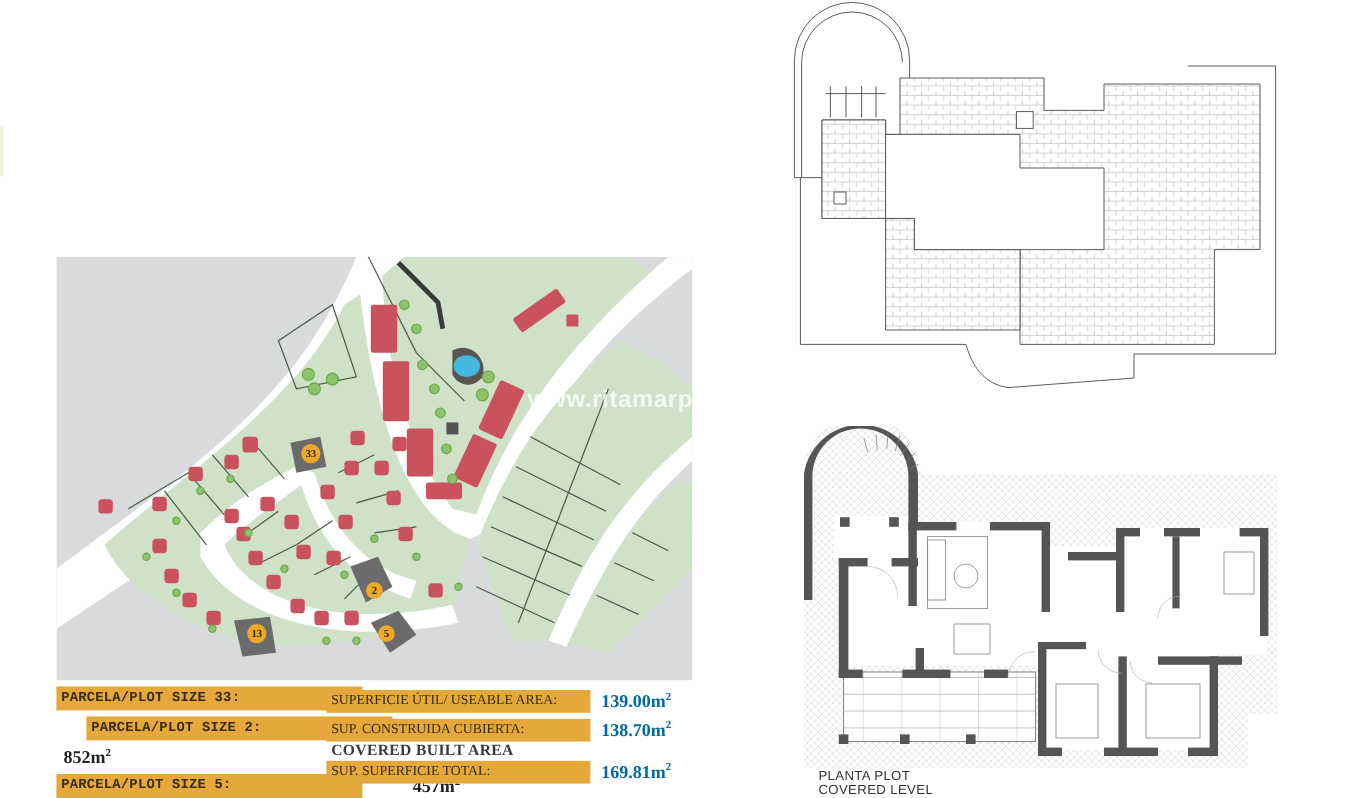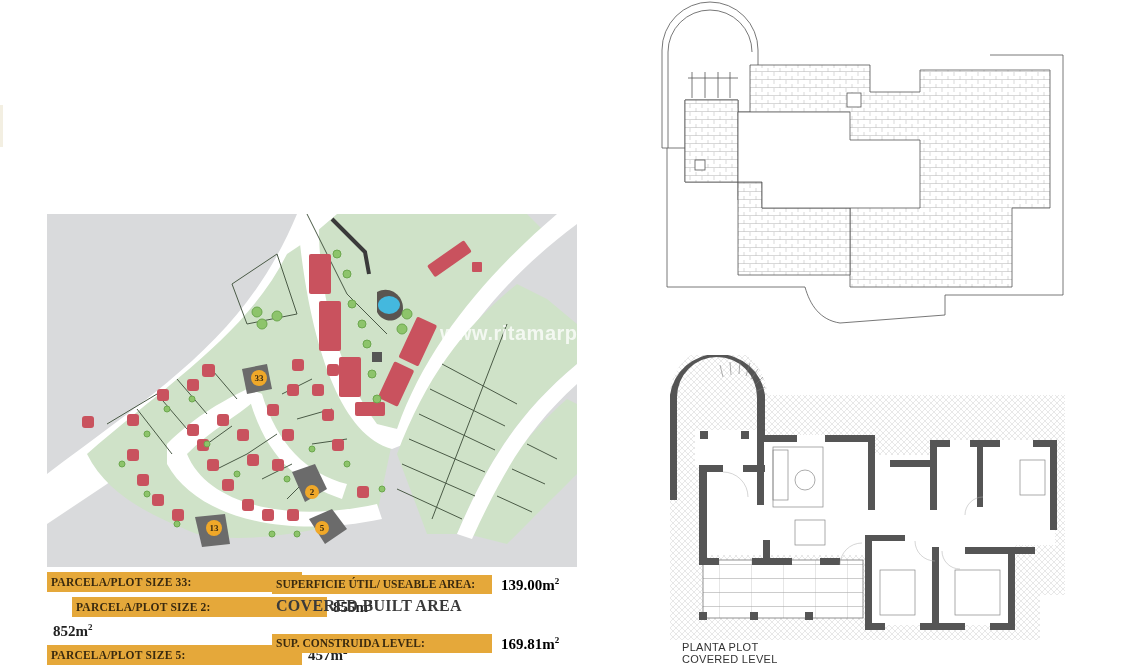--- a/index.html
+++ b/index.html
@@ -5,31 +5,31 @@
   html, body { margin:0; padding:0; }
   body { width:1130px; height:665px; background:#ffffff; position:relative; overflow:hidden;
          font-family:"Liberation Serif", serif; }
   .abs { position:absolute; }
   
   #siteplan { left:47px; top:214px; width:530px; height:353px; }
   
   .plot-row { position:absolute; left:47px; height:20px; display:flex; align-items:center; }
   .plot-label { background:#e5a83a; color:#3a2a0f; font-weight:bold; font-size:11.5px;
                 height:20px; line-height:20px; padding:0 4px; width:255px; box-sizing:border-box;
-                letter-spacing:0.2px; white-space:nowrap; font-family:Liberation Serif, serif; }
+                letter-spacing:0.2px; white-space:nowrap; font-family:Liberation Mono, monospace; }
   .plot-value { color:#222; font-weight:bold; font-size:15px; margin-left:6px; white-space:nowrap; }
   .plot-value sup { font-size:9px; }
   .area-row { position:absolute; left:272px; }
   .area-line { display:flex; align-items:center; }
-  .area-label { background:#e5a83a; color:#3a2a0f; font-weight:bold; font-size:11.5px;
+  .area-label { background:#e5a83a; color:#3a2a0f; font-weight:normal; font-size:11.5px;
                 height:19px; line-height:19px; padding:0 4px; width:220px; box-sizing:border-box;
                 white-space:nowrap; }
-  .area-value { color:#000000; font-weight:bold; font-size:15px; margin-left:9px; white-space:nowrap; }
+  .area-value { color:#0369a1; font-weight:bold; font-size:15px; margin-left:9px; white-space:nowrap; }
   .area-value sup { font-size:9px; }
-  .area-sub { color:#3a3a3a; font-weight:bold; font-size:16px; padding-left:4px; line-height:13px; letter-spacing:0.3px; }
+  .area-sub { color:#3a3a3a; font-weight:bold; font-size:13px; padding-left:4px; line-height:13px; letter-spacing:0.3px; }
   
   #roofplan { left:650px; top:0px; width:415px; height:330px; }
   #groundplan { left:655px; top:355px; width:420px; height:290px; }
   .level-caption { position:absolute; left:682px; top:641px; font-family:"Liberation Sans", sans-serif;
                    font-size:11px; color:#333; line-height:12px; letter-spacing:0.3px; }
   .watermark { position:absolute; left:440px; top:322px; font-family:"Liberation Sans", sans-serif;
                font-size:20px; font-weight:bold; color:rgba(255,255,255,0.75); letter-spacing:0.5px;
                width:137px; overflow:hidden; white-space:nowrap; }
   .edge-mark { position:absolute; left:0; top:105px; width:3px; height:42px; background:#f3efe2; }
 </style>
@@ -190,37 +190,41 @@
   <div class="plot-label">PARCELA/PLOT SIZE 33:</div>
   <div class="plot-value"><span>847m</span><sup>2</sup></div>
 </div>
 <div class="plot-row" style="top:597px;padding-left:25px;">
   <div class="plot-label">PARCELA/PLOT SIZE 2:</div>
   <div class="plot-value"><span>855m</span><sup>2</sup></div>
 </div>
 <div class="plot-row" style="top:621px;">
   <div class="plot-value"><span>852m</span><sup>2</sup></div>
 </div>
-<div class="plot-row" style="top:645px;">
+<div class="plot-row" style="top:645px;gap:36px;">
   <div class="plot-label">PARCELA/PLOT SIZE 5:</div>
   <div class="plot-value"><span>457m</span><sup>2</sup></div>
 </div>
 
 <div class="area-row" style="top:575px;">
   <div class="area-line">
     <div class="area-label">SUPERFICIE ÚTIL/ USEABLE AREA:</div>
     <div class="area-value"><span>139.00m</span><sup>2</sup></div>
   </div>
 </div>
 <div class="area-row" style="top:599px;">
+  <div class="area-line">
+    <div class="area-label">SUP. CONSTRUIDA CUBIERTA:</div>
+    <div class="area-value"><span>138.70m</span><sup>2</sup></div>
+  </div>
   <div class="area-sub">COVERED BUILT AREA</div>
 </div>
 <div class="area-row" style="top:634px;">
   <div class="area-line">
-    <div class="area-label">SUP. CONSTRUIDA LEVEL:</div>
+    <div class="area-label">SUP. SUPERFICIE TOTAL:</div>
     <div class="area-value"><span>169.81m</span><sup>2</sup></div>
   </div>
 </div>
 
 <svg id="roofplan" class="abs" viewBox="0 0 415 330">
   <defs>
     <pattern id="tiles" width="12" height="8" patternUnits="userSpaceOnUse">
       <rect width="12" height="8" fill="#ffffff"></rect>
       <path d="M0,7.5 H12 M4,0 V4 M10,4 V8" stroke="#bdbdbd" stroke-width="0.6"></path>
     </pattern>

